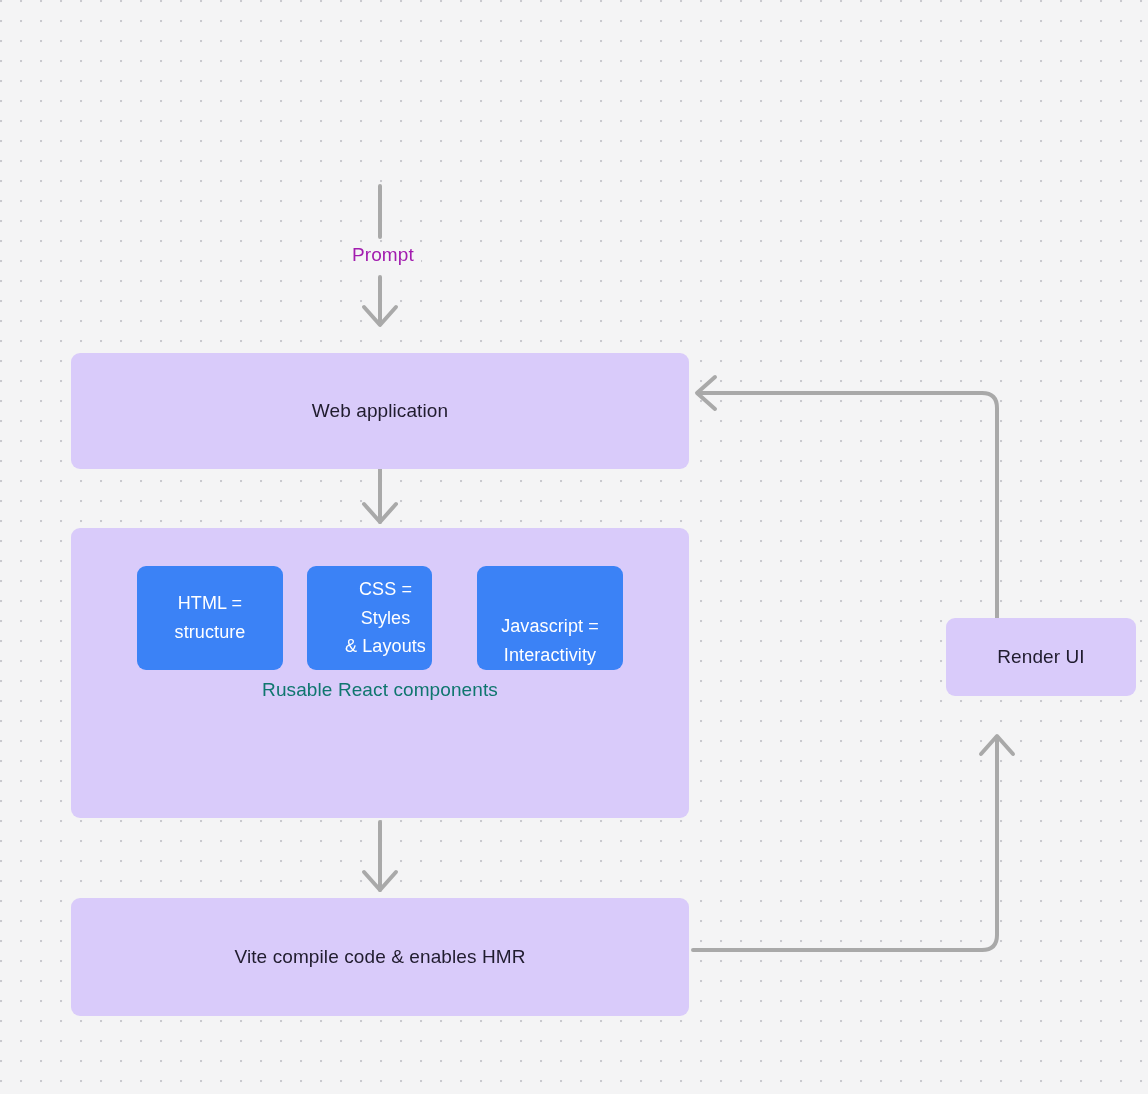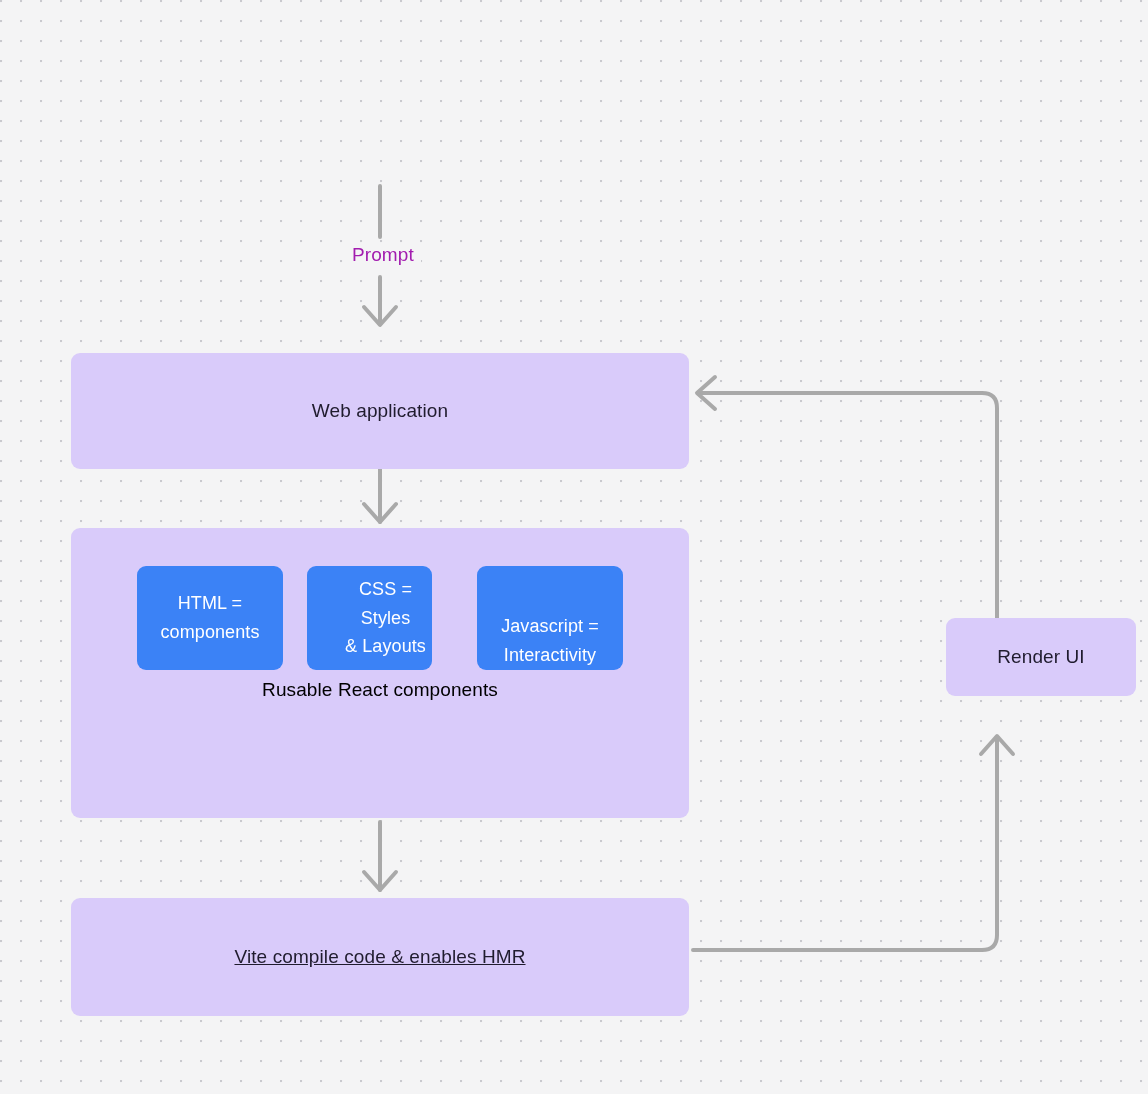--- a/index.html
+++ b/index.html
@@ -64,21 +64,21 @@
     height: 290px;
   }
 
   .group-caption {
     position: absolute;
     left: 0;
     right: 0;
     top: 148px;
     text-align: center;
     font-size: 19px;
-    color: #000000;
+    color: #0f766e;
     letter-spacing: 0.1px;
   }
 
   .inner-chip {
     position: absolute;
     top: 38px;
     height: 104px;
     display: flex;
     align-items: center;
     justify-content: center;
@@ -162,42 +162,42 @@
 
   <div class="node node-light" id="node-web-application" style="left:71px; top:333px; width:618px; height:116px;margin-top:20px;">
     <span>Web application</span>
   </div>
 
   <div class="node node-light group-box" id="react-components-group">
 
     <div class="node node-strong inner-chip" id="chip-html">
       <span>
         <span>HTML =</span><br>
-        <span>components</span>
+        <span>structure</span>
       </span>
     </div>
 
     <div class="node node-strong inner-chip" id="chip-css">
       <span>
         <span>CSS = Styles</span><br>
         <span>&amp; Layouts</span>
       </span>
     </div>
 
     <div class="node node-strong inner-chip" id="chip-js">
       <span>
         <span>Javascript =</span><br>
         <span>Interactivity</span>
       </span>
     </div>
 
     <div class="group-caption">Rusable React components</div>
   </div>
 
-  <div class="node node-light" id="node-vite" style="left:71px; top:898px; width:618px; height:118px;text-decoration:underline;">
+  <div class="node node-light" id="node-vite" style="left:71px; top:898px; width:618px; height:118px;">
     <span>Vite compile code &amp; enables HMR</span>
   </div>
 
   <div class="node node-light" id="node-render-ui" style="left:902px; top:618px; width:190px; height:78px;margin-left:44px;">
     <span>Render UI</span>
   </div>
 
 </div>
 
 </body></html>

